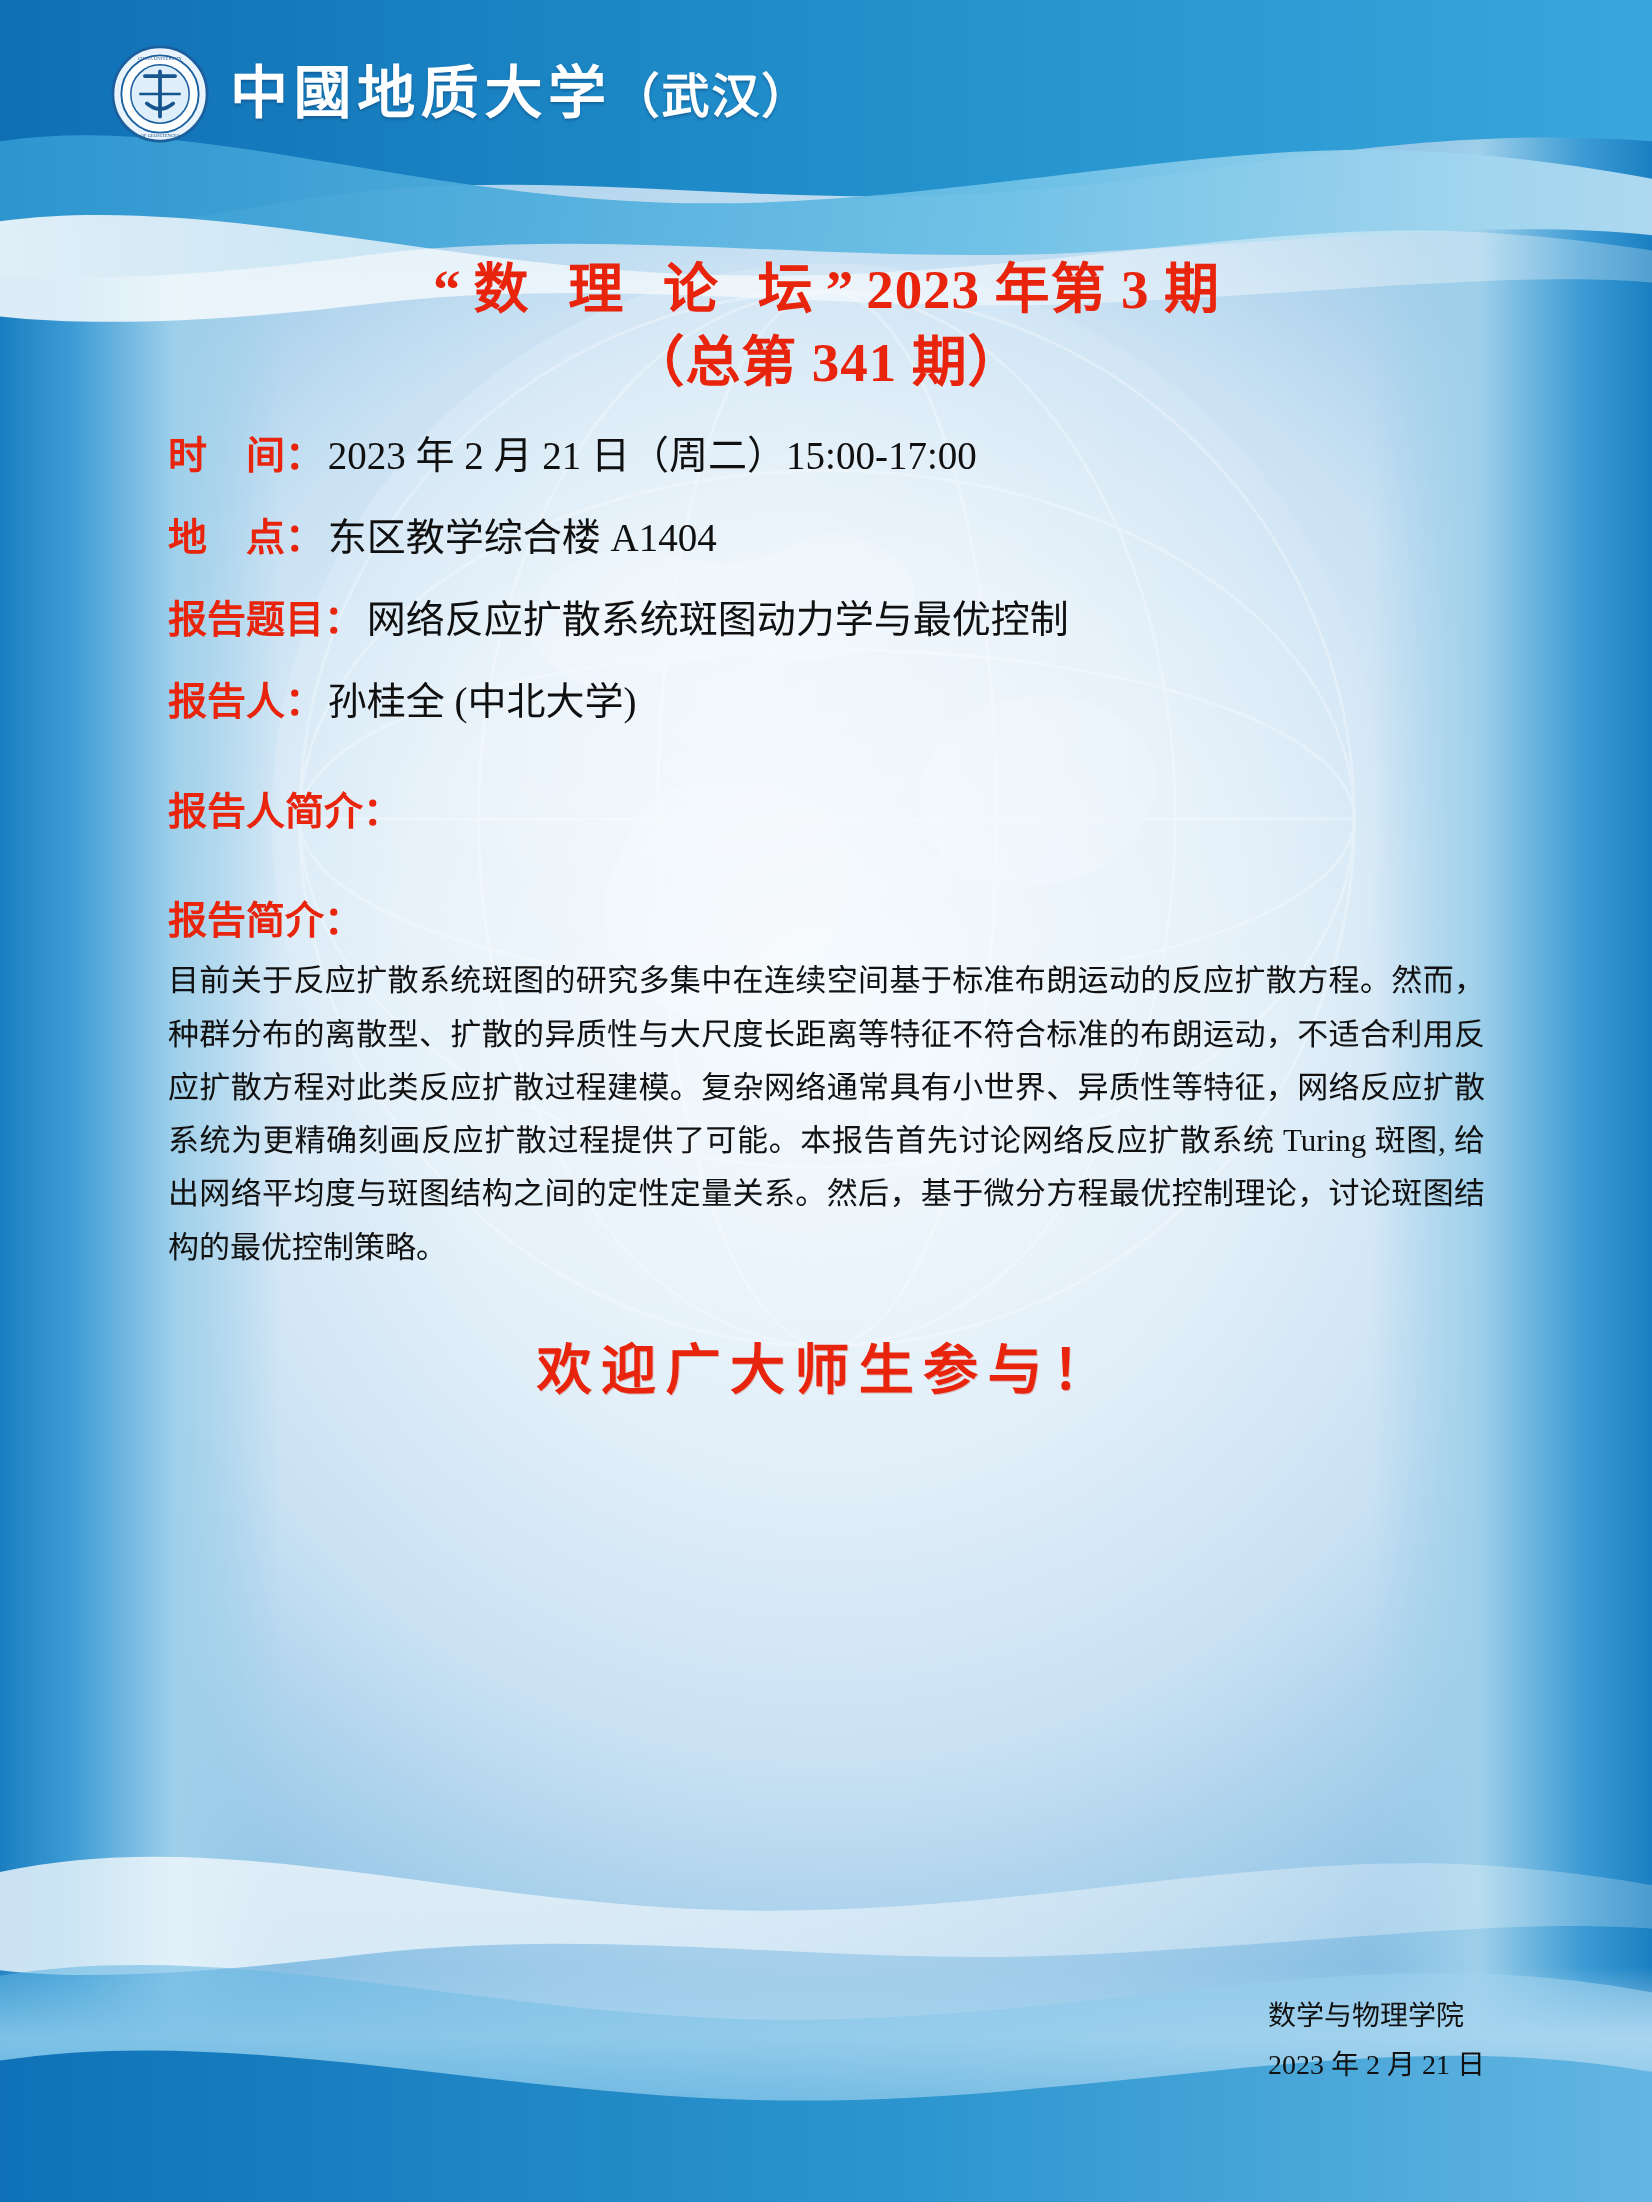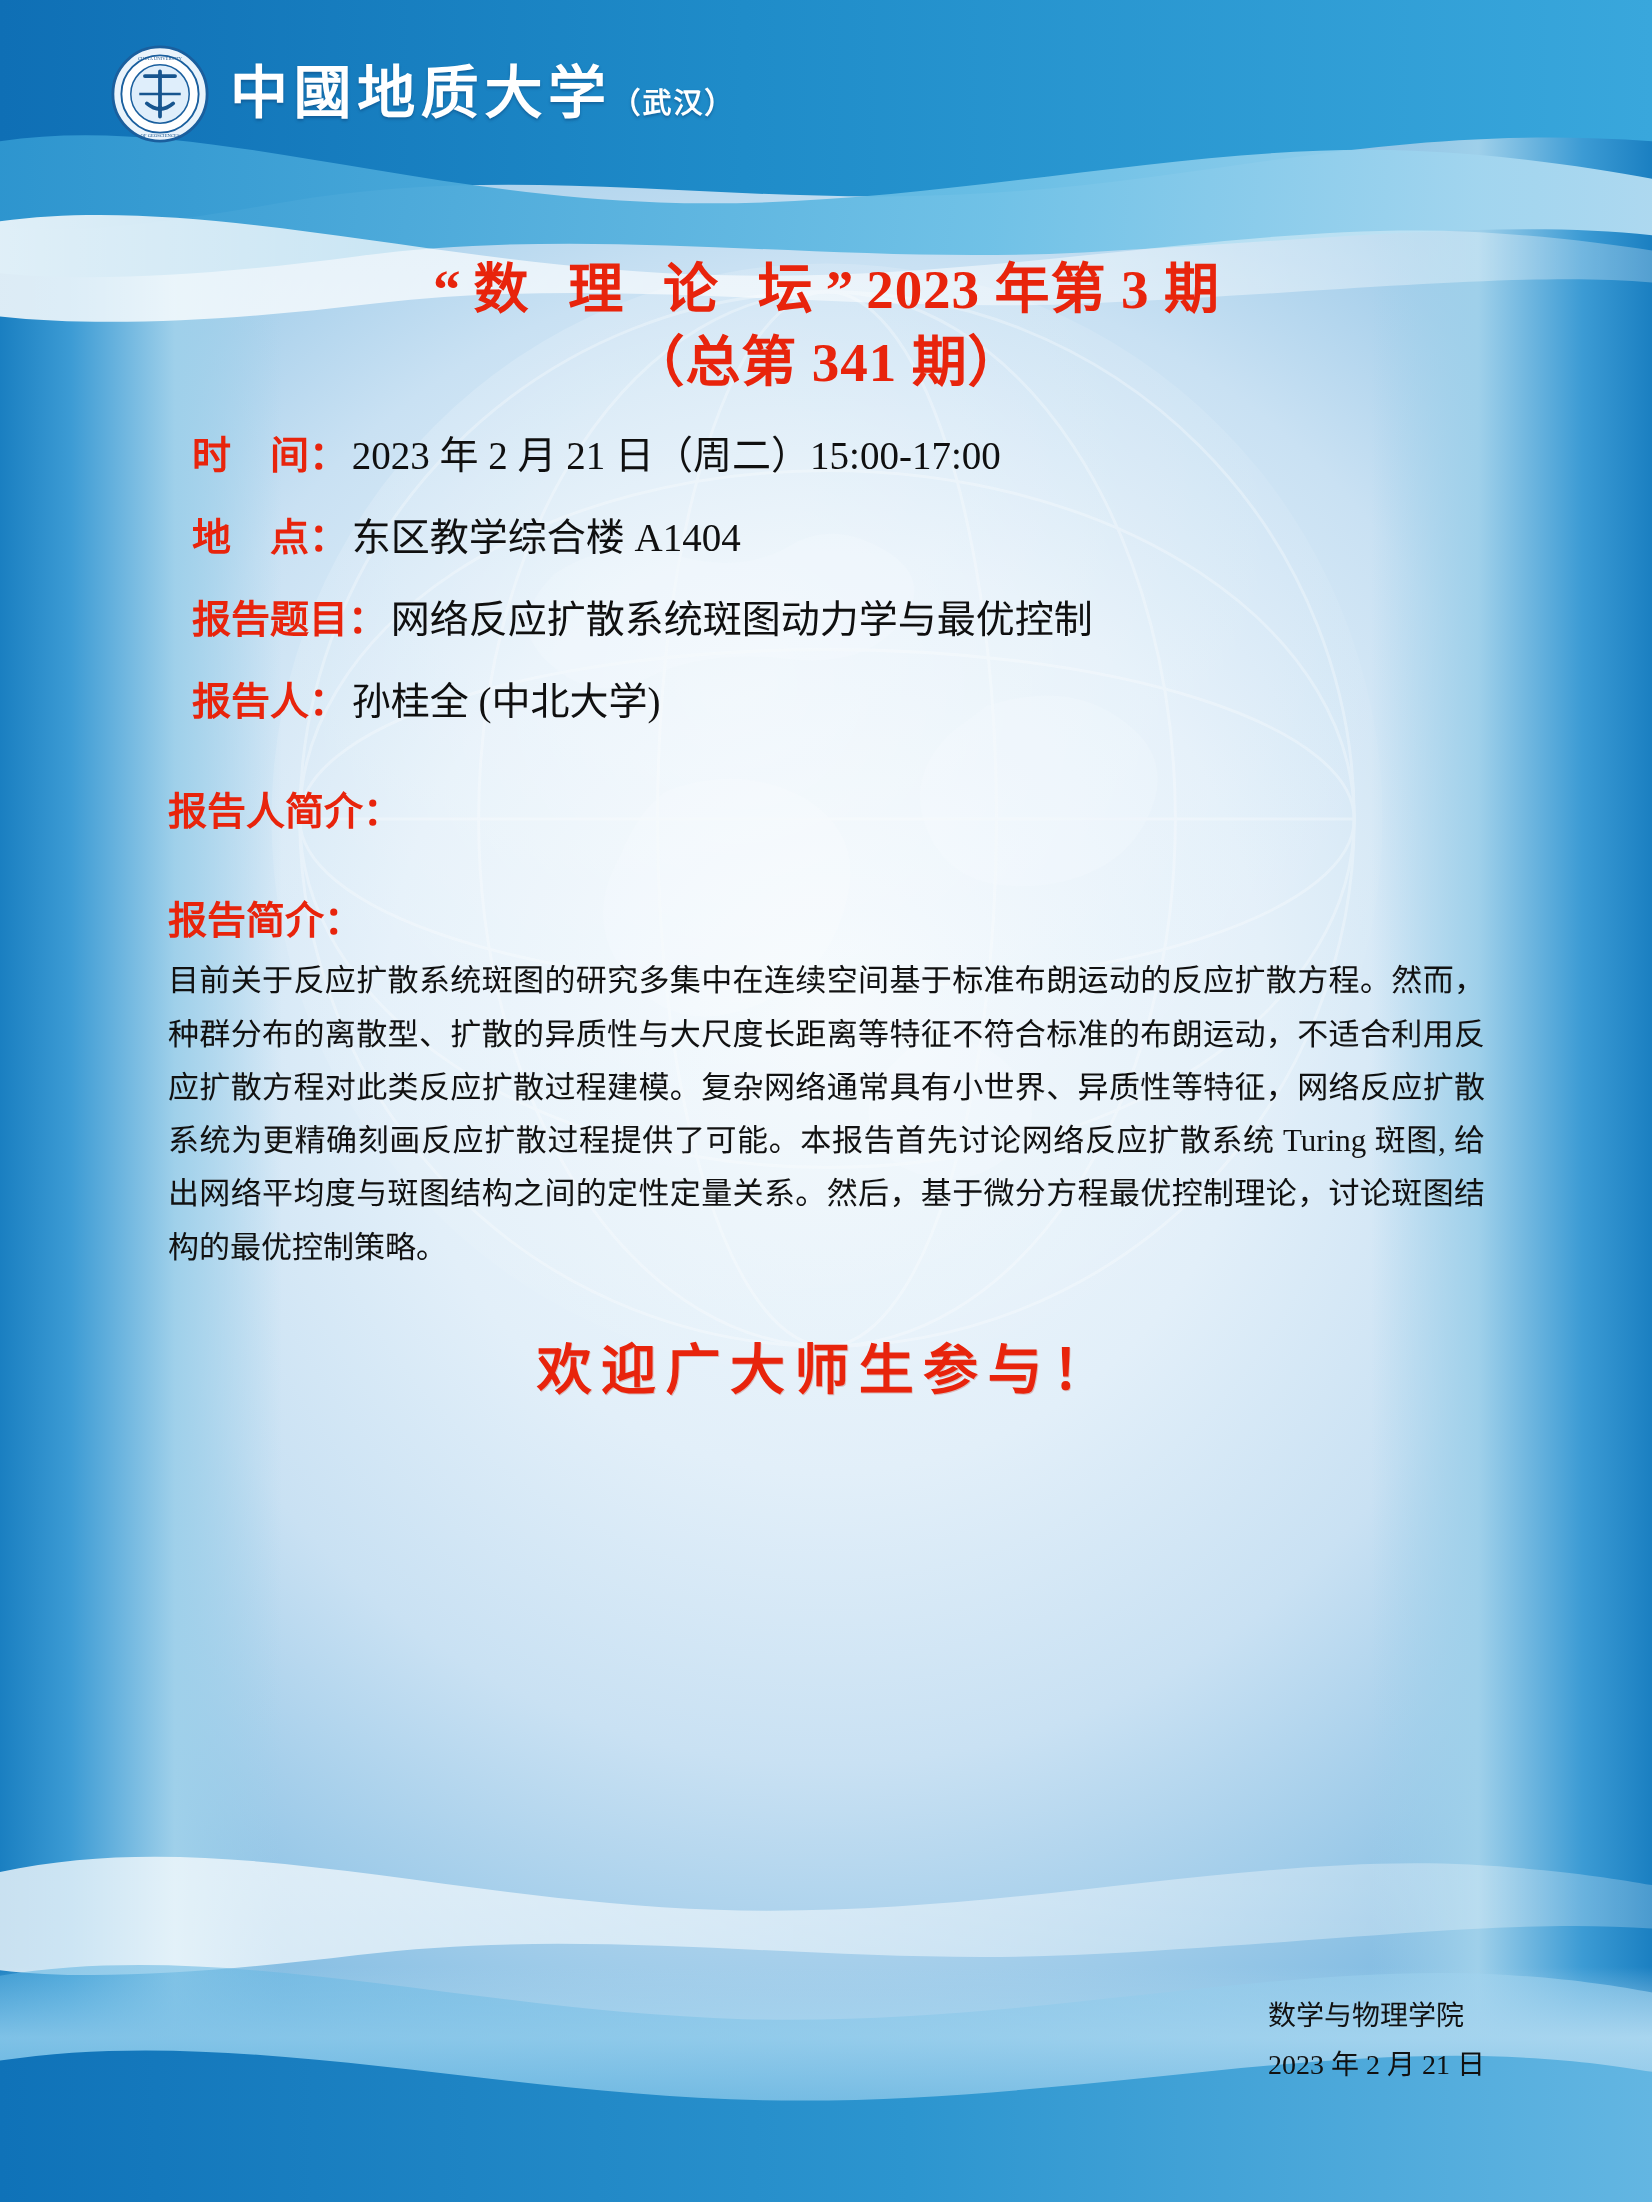--- a/index.html
+++ b/index.html
@@ -96,21 +96,21 @@
     font-family: "Liberation Serif", "DejaVu Serif", serif;
     font-size: 58px;
     font-weight: 700;
     color: #ffffff;
     letter-spacing: 5.6px;
     line-height: 1;
     white-space: nowrap;
     text-shadow: 0 1.9px 2.8px rgba(10,60,110,.45);
   }
   .univ-name .paren {
-    font-size: 29px;
+    font-size: 48px;
     letter-spacing: 1.9px;
   }
 
   
   .content {
     position: absolute;
     left: 0; right: 0;
     top: 254px;
     z-index: 5;
     padding: 0 168px;
@@ -128,21 +128,20 @@
   .title-2 { margin-top: 0; }
 
   .field-row {
     margin-top: 32px;
     font-size: 39px;
     line-height: 1.28;
     color: #111111;
     display: flex;
     align-items: center;
     flex-wrap: nowrap;
-    margin-left: 24px;
   }
   .field-label {
     color: #e8240c;
     font-weight: 700;
     white-space: nowrap;
     margin-right: 3.8px;
   }
   .field-value {
     color: #101010;
     white-space: nowrap;

